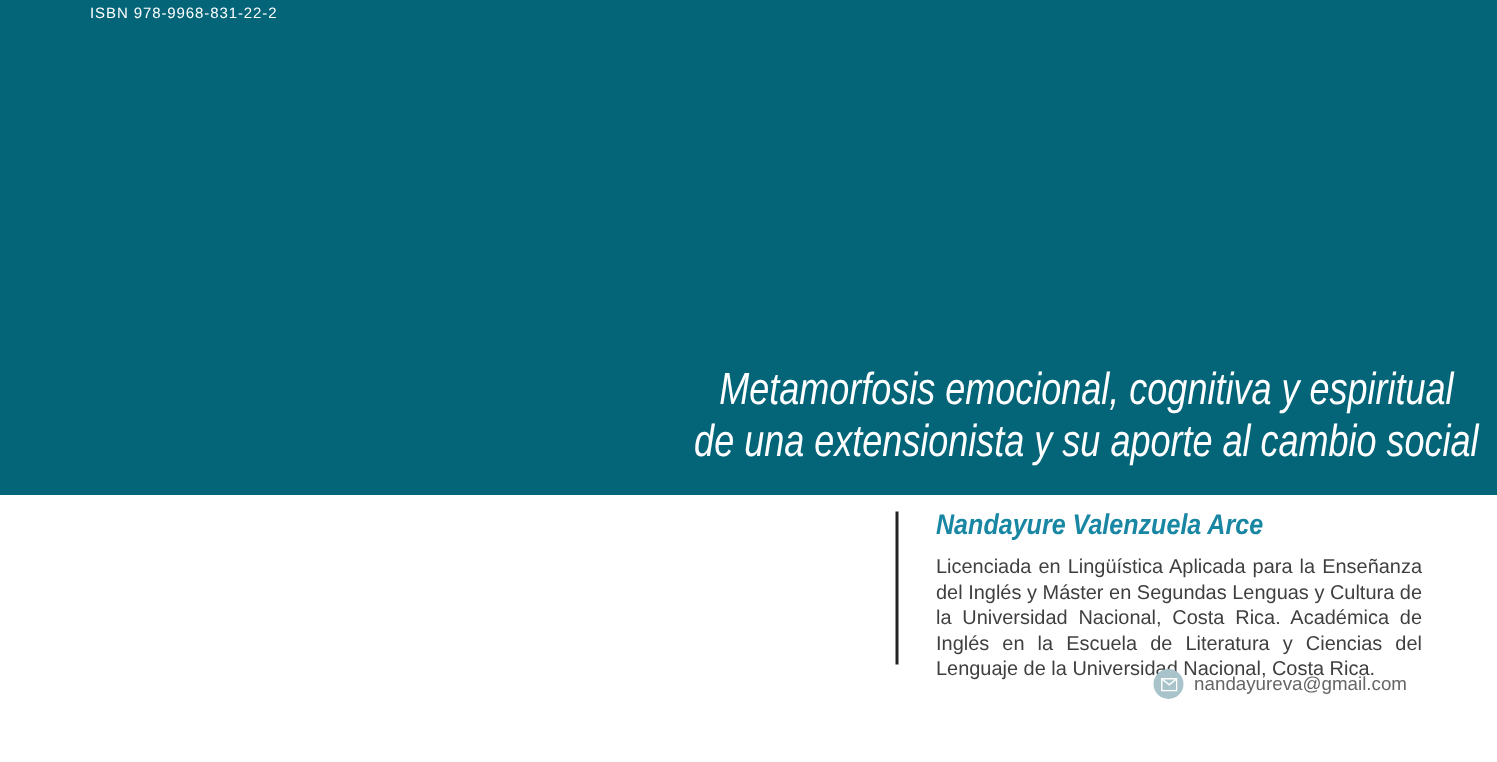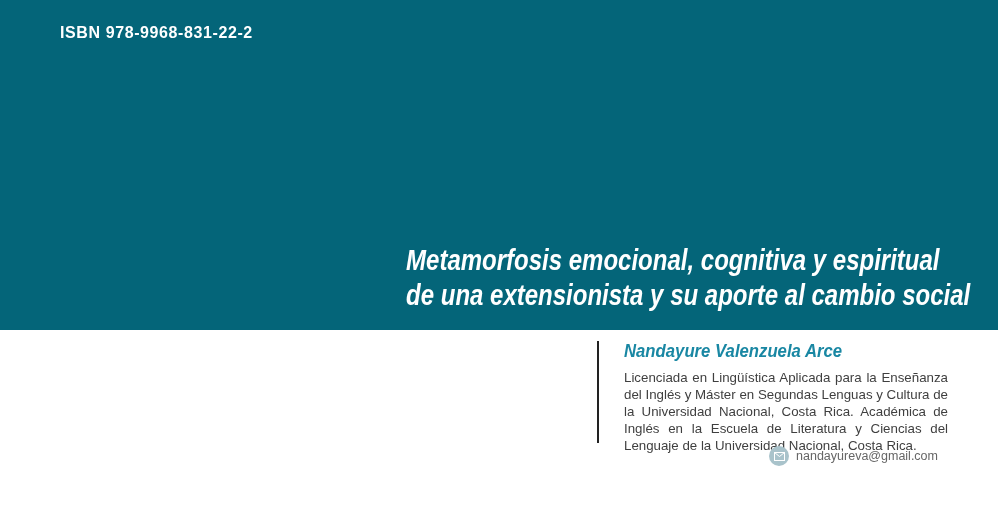--- a/index.html
+++ b/index.html
@@ -18,30 +18,30 @@
     background:#ffffff;
     font-family:"Liberation Sans",sans-serif;
     overflow:hidden;
   }
   .teal-band{
     position:absolute;top:0;left:0;
     width:998px;height:330px;
     background:var(--teal-background,#046579);
   }
   .isbn{
-    position:absolute;left:60px;top:24px;
+    position:absolute;left:60px;top:4px;
     color:#ffffff;
-    font-size:16px;font-weight:700;
+    font-size:10px;font-weight:400;
     letter-spacing:0.6px;
   }
   .title{
-    position:absolute;right:28px;top:242px;
-    text-align:left;
+    position:absolute;right:12px;top:242px;
+    text-align:center;
     color:var(--title-text,#ffffff);
-    font-style:italic;font-weight:700;
+    font-style:italic;font-weight:400;
     font-size:30px;line-height:35px;
   }
   .title-line{
     transform:scaleX(0.8);
     transform-origin:100% 50%;
     white-space:nowrap;
   }
   .divider{
     position:absolute;left:597px;top:341px;
     width:2px;height:102px;

